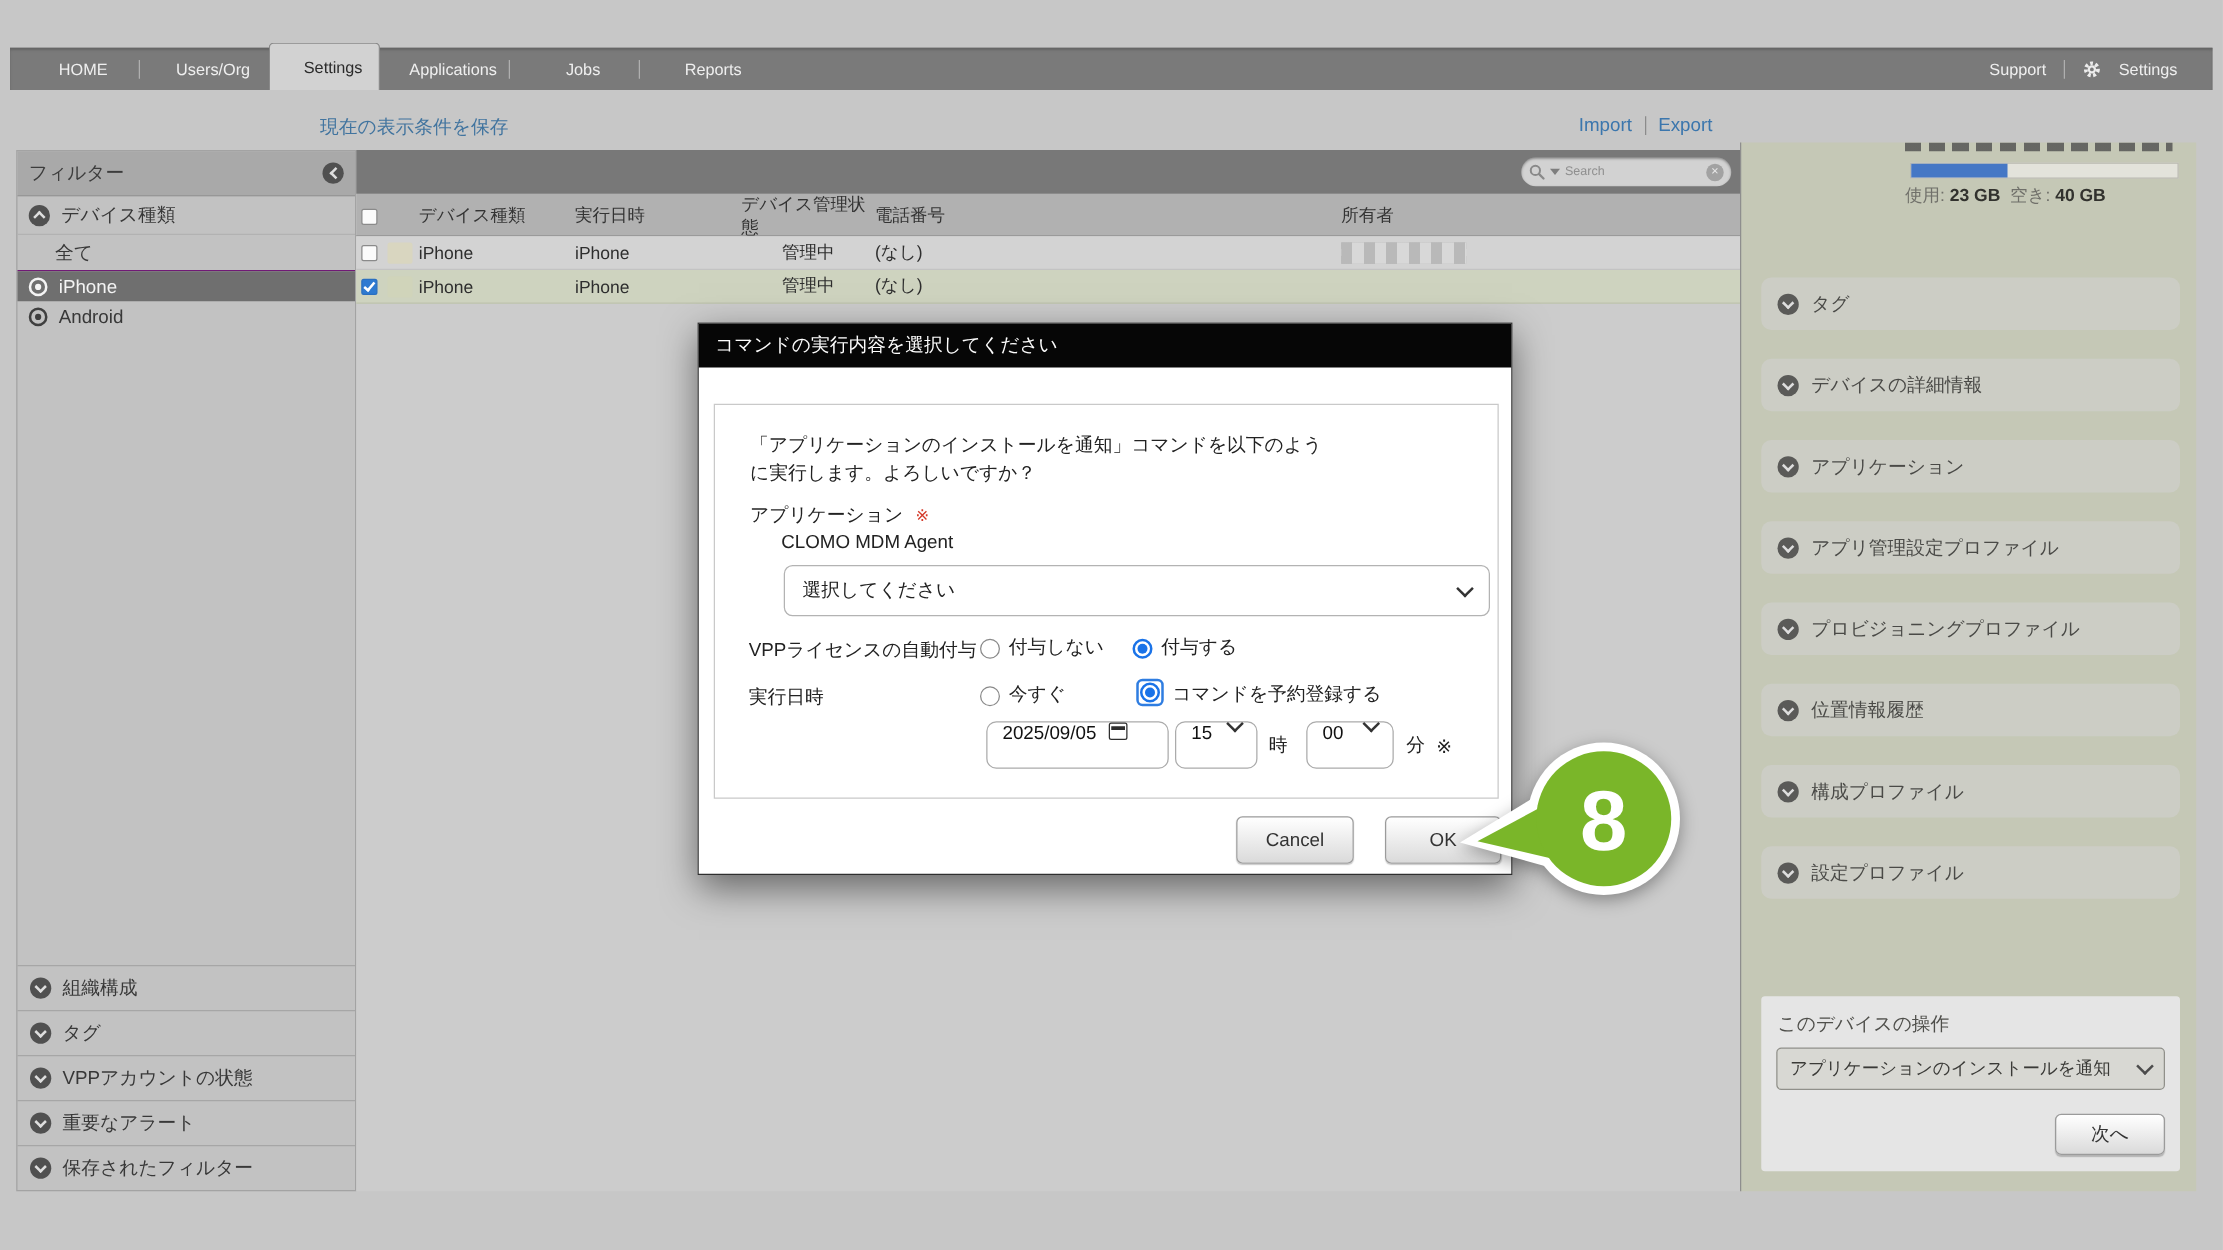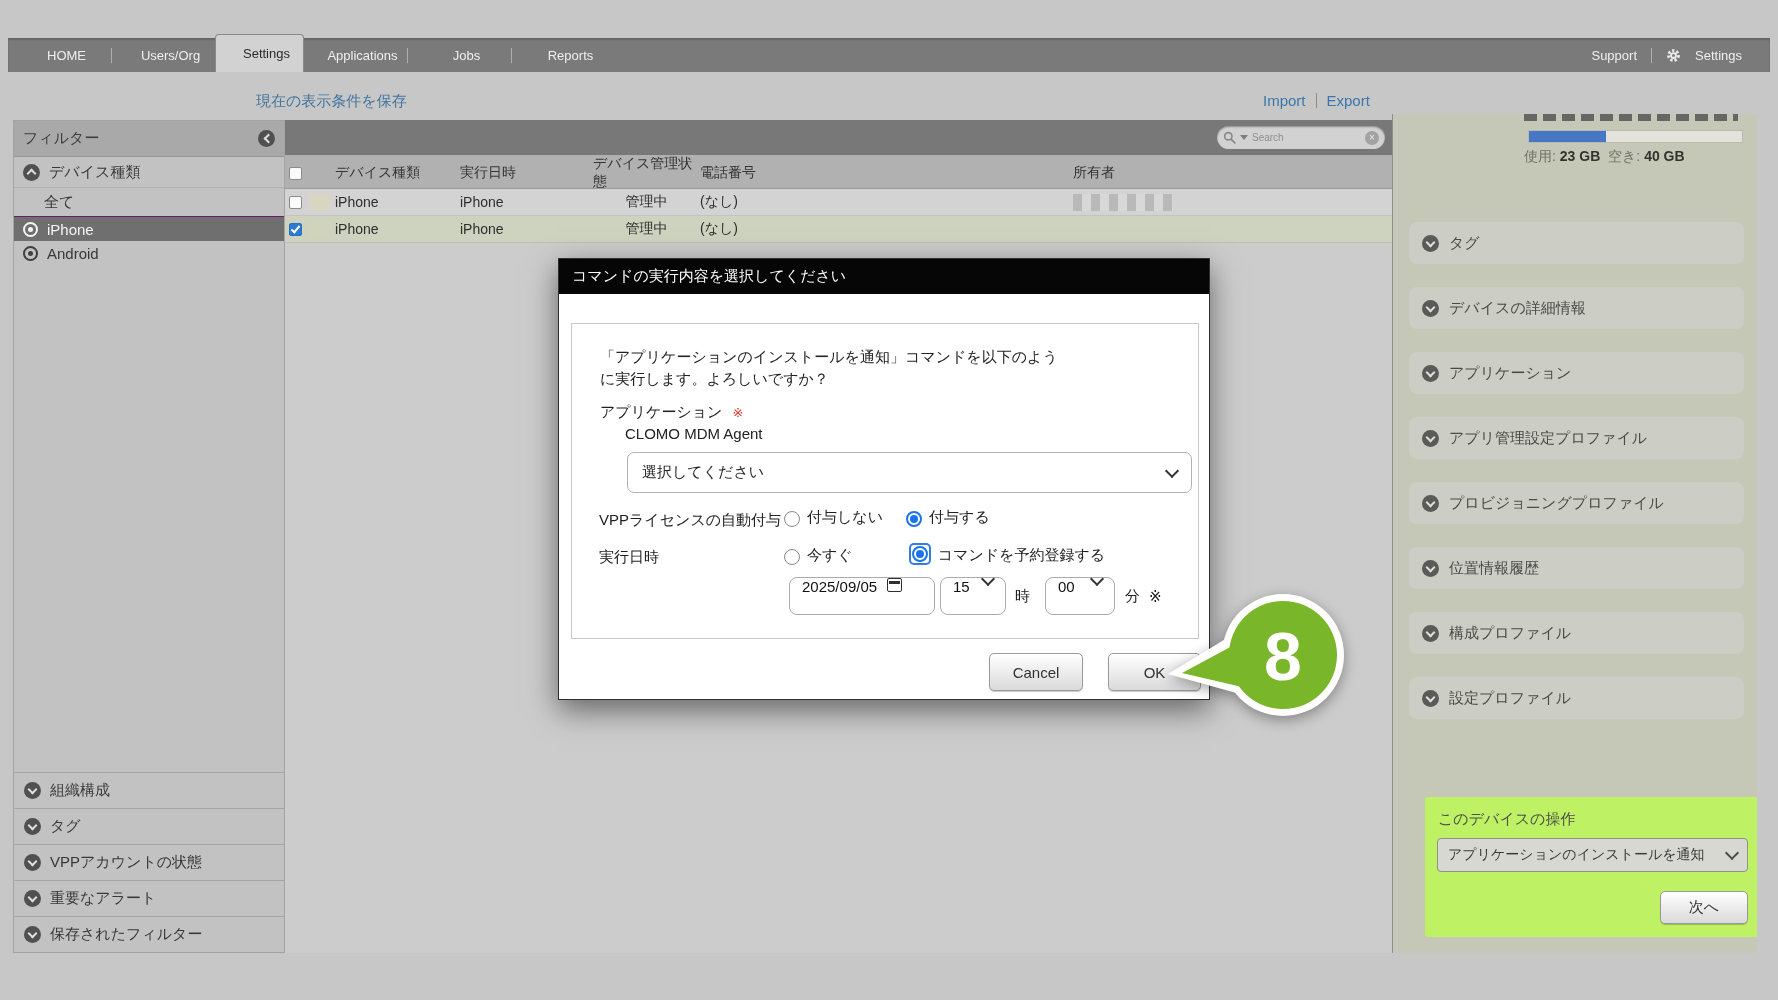--- a/index.html
+++ b/index.html
@@ -93,21 +93,21 @@
   .id-redacted{position:absolute;left:131px;top:0;width:214px;height:7px;opacity:.8;
     background:repeating-linear-gradient(90deg,#4e4e4e 0 13px,transparent 13px 19px)}
   .storage-bar{position:absolute;left:135px;top:16px;width:215px;height:13px;background:#e3e3db;border:1px solid #b9b9b0;box-sizing:border-box}
   .storage-fill{height:100%;background:#4577c5}
   .storage-text{position:absolute;left:131px;top:34px;font-size:14px;color:#70706a}
   .storage-text b{color:#32322e;font-weight:bold}
   .dp-sections{position:absolute;left:16px;top:108px;width:335px;display:flex;flex-direction:column;gap:23px}
   .dp-bar{height:42px;background:#cccdc5;border-radius:8px;display:flex;align-items:center;gap:10px;
     padding:0 13px;box-sizing:border-box;font-size:15px;color:#4a4a47;cursor:pointer}
   .dp-bar .ci{background:#5a5a58}
-  .ops-box{position:absolute;left:32px;top:683px;width:335px;height:140px;background:#bef264;border-radius:3px}
+  .ops-box{position:absolute;left:16px;top:683px;width:335px;height:140px;background:#e5e5e5;border-radius:3px}
   .ops-title{position:absolute;left:13px;top:13px;font-size:15px;color:#4f4f4b}
   .ops-select{position:absolute;left:12px;top:41px;width:311px;height:34px;box-sizing:border-box;
     background:#d8d8d3;border:1px solid #90908a;border-radius:4px;display:flex;align-items:center;
     padding:0 10px;font-size:14px;color:#3a3a37;cursor:pointer}
   .chev{width:8px;height:8px;border-right:2px solid #4c4c4c;border-bottom:2px solid #4c4c4c;transform:rotate(45deg);margin-top:-4px;flex:none}
   .ops-select .chev{margin-left:auto}
   .btn{display:flex;align-items:center;justify-content:center;box-sizing:border-box;
     background:linear-gradient(#ffffff,#dadada);border:1px solid #9b9b9b;border-radius:5px;
     font-size:15px;color:#333;cursor:pointer;box-shadow:0 1px 1px rgba(0,0,0,.22)}
   .next-btn{position:absolute;right:12px;bottom:13px;width:88px;height:33px}

